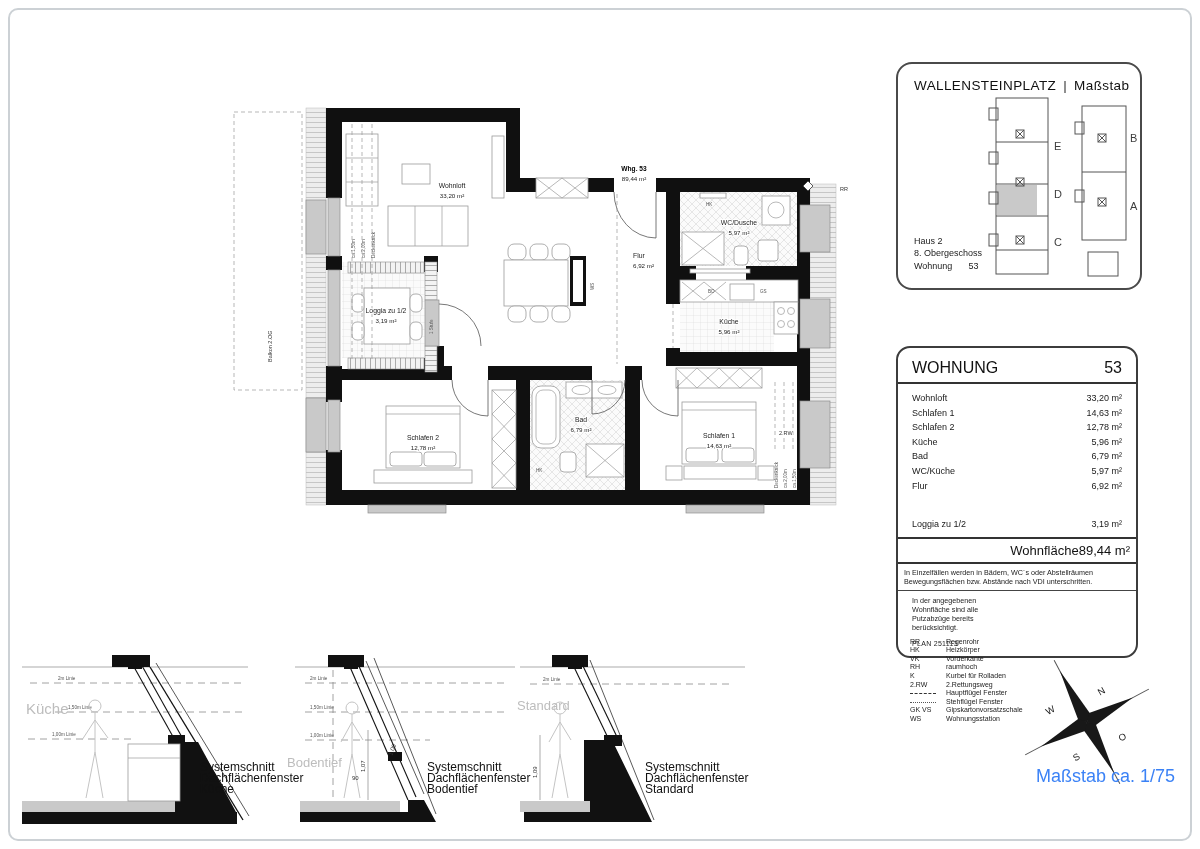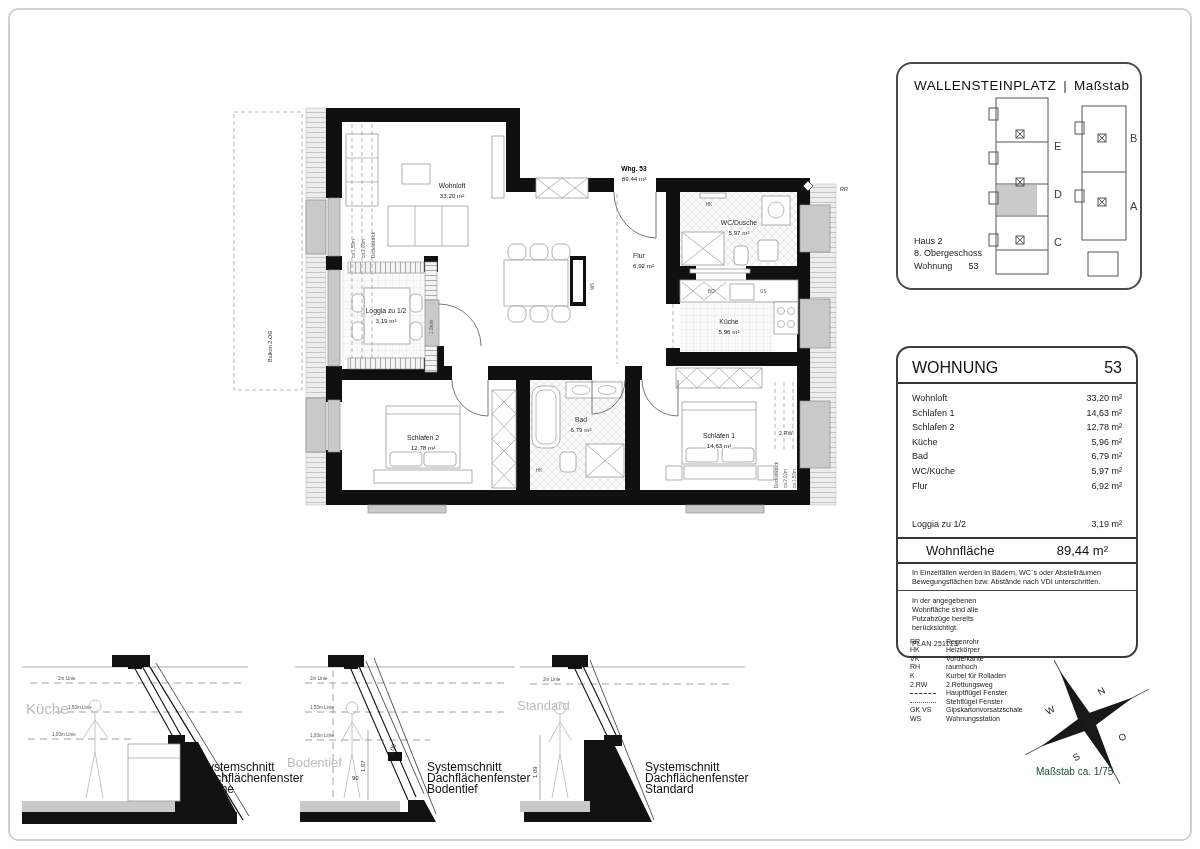--- a/index.html
+++ b/index.html
@@ -17,35 +17,35 @@
   .haus-lines .num{margin-left:16px;}
   
   .apt-table{position:absolute;left:896px;top:346px;width:242px;height:312px;
         border:2px solid #3c3c3c;border-radius:14px;background:#fff;box-sizing:border-box;}
   .apt-head{display:flex;justify-content:space-between;padding:11px 14px 5px 14px;font-size:16px;color:#111;}
   .rule2{border-top:2px solid #333;margin:0;}
   .rule1{border-top:1.5px solid #444;margin:0;}
   .apt-rooms{padding:7px 14px 0 14px;font-size:9px;line-height:14.6px;}
   .r-row{display:flex;justify-content:space-between;}
   .loggia-row{margin-top:24px;}
-  .apt-total{display:flex;justify-content:space-between;padding:4px 28px;font-size:13px;color:#111;}
-  .apt-note{padding:4px 14px 4px 14px;font-size:7.2px;line-height:9px;color:#222;}
+  .apt-total{display:flex;justify-content:flex-end;padding:4px 6px;font-size:13px;color:#111;}
+  .apt-note{padding:4px 14px 4px 6px;font-size:7.2px;line-height:9px;color:#222;}
   .apt-bottom{display:flex;flex-direction:column;}
   .apt-note2{width:92px;padding:5px 0 0 14px;font-size:7.2px;line-height:9.2px;color:#222;}
   .apt-legend{flex:1;padding:5px 8px 0 12px;font-size:7px;line-height:8.6px;color:#222;}
   .lg-row{display:flex;}
   .lg-abbr{width:36px;flex:none;}
   .sym{display:inline-block;width:26px;height:1px;margin-top:3px;}
   .sym.dashed{border-top:1.5px dashed #333;}
   .sym.dotted{border-top:1.5px dotted #555;}
   .plan-number{position:absolute;left:14px;bottom:9px;font-size:7px;letter-spacing:.3px;color:#222;}
   
   .sec-caption{position:absolute;width:130px;font-size:12px;line-height:11px;color:#111;}
   .gray-label{position:absolute;color:#bdbdbd;}
-  .scale-label{position:absolute;left:1036px;top:766px;font-size:10px;color:#14532d;}
+  .scale-label{position:absolute;left:1036px;top:766px;font-size:18px;color:#3b82f6;}
   
   .wall{fill:#101010;}
   .win{fill:#c9c9c9;stroke:#8f8f8f;stroke-width:.7;}
   .f{fill:#fff;stroke:#9b9b9b;stroke-width:.8;}
   .fl{stroke:#9b9b9b;stroke-width:.7;fill:none;}
   .arc{stroke:#555;stroke-width:.8;fill:none;}
   .dash{stroke:#999;stroke-width:.7;stroke-dasharray:4 3;fill:none;}
   .dl{stroke:#8a8a8a;stroke-width:.8;stroke-dasharray:7 5;fill:none;}
   .tline{stroke:#888;stroke-width:.7;}
   .rl{font:6.8px "Liberation Sans",sans-serif;fill:#1c1c1c;text-anchor:middle;paint-order:stroke;stroke:#fff;stroke-width:2px;}

